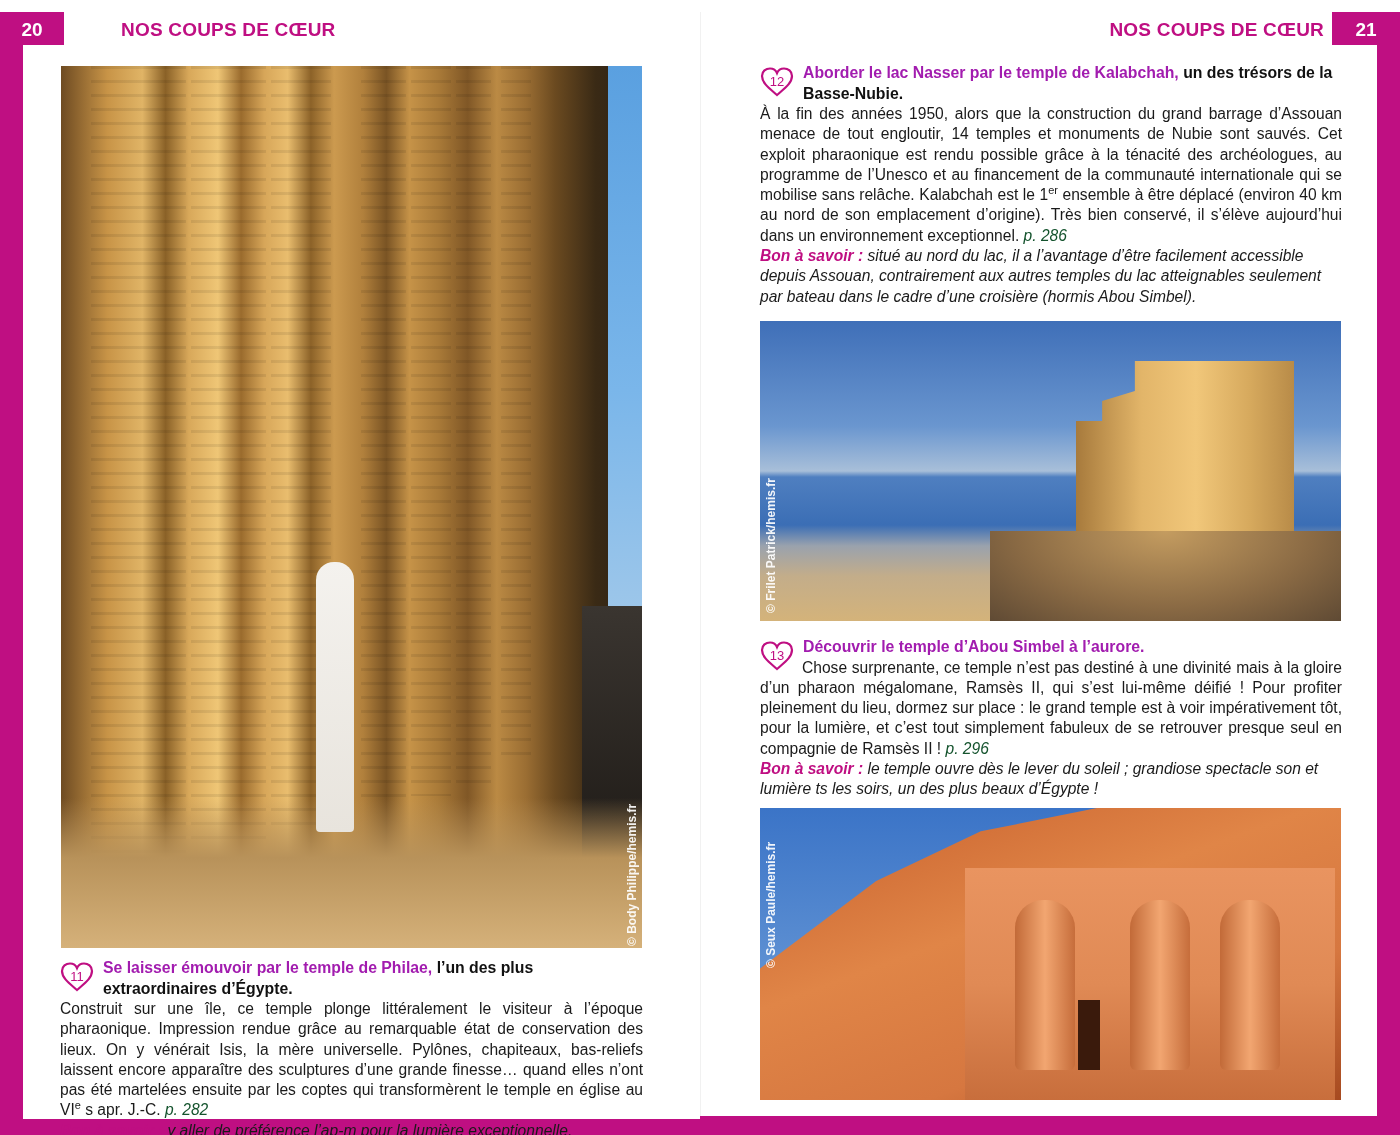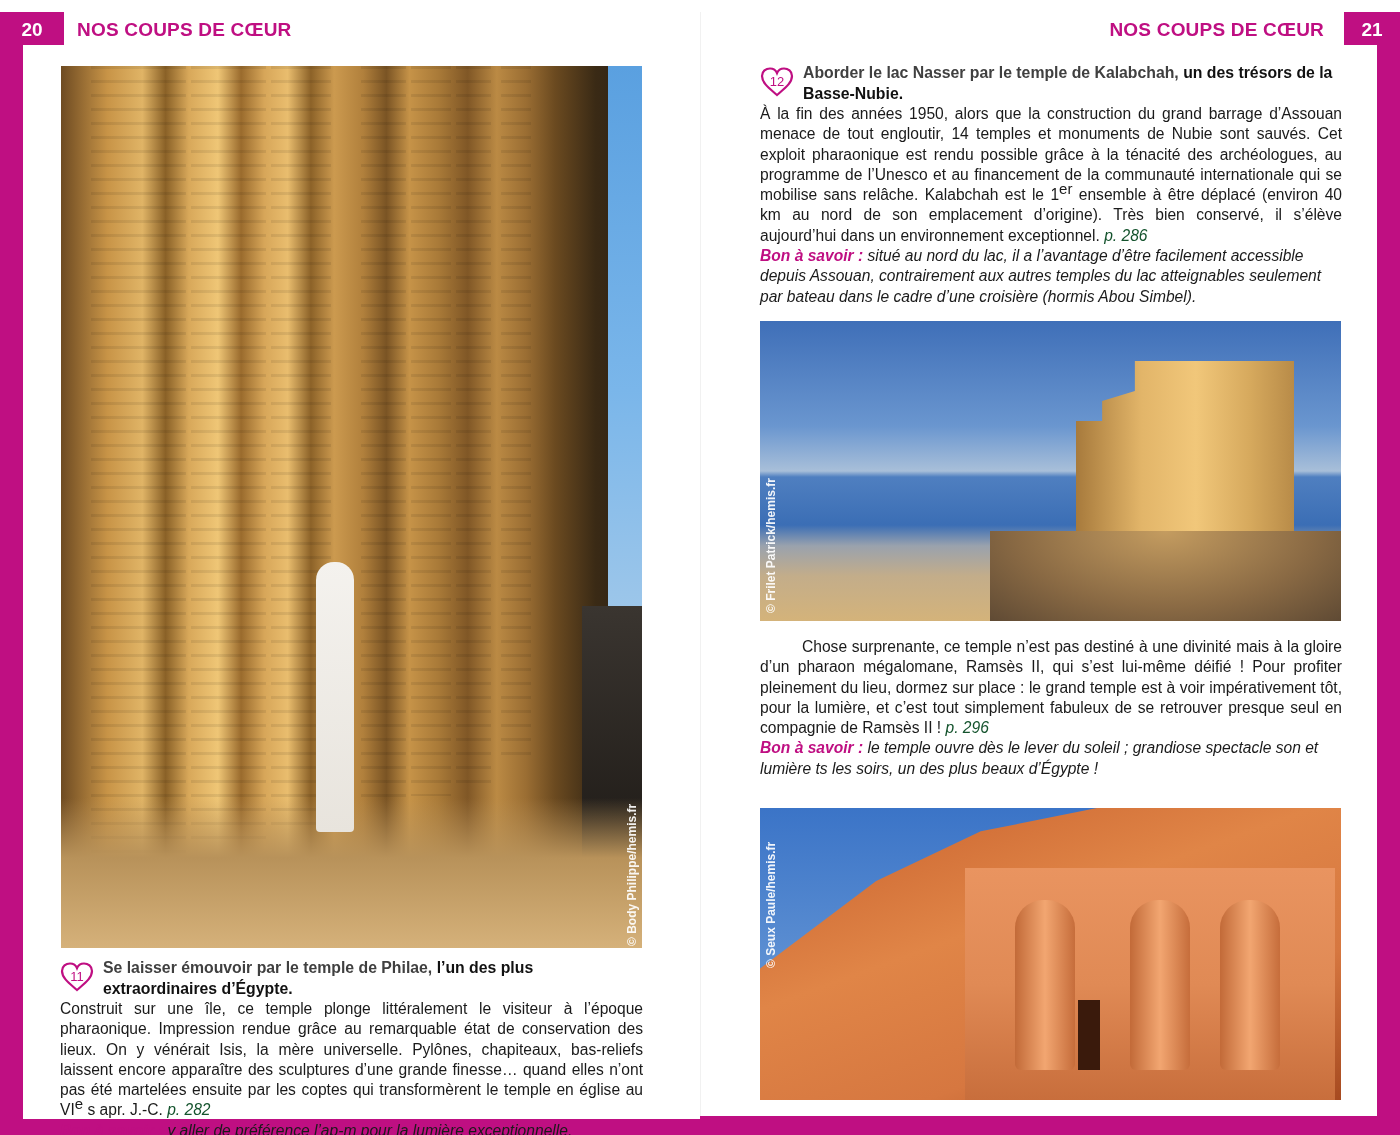--- a/index.html
+++ b/index.html
@@ -13,25 +13,25 @@
     .frame-right-bar { position: absolute; right: 0; top: 33px; width: 23px; height: 1102px; background: #bf0f82; }
     .frame-bottom-left { position: absolute; left: 0; top: 1107px; width: 700px; height: 28px; background: #bf0f82; }
     .frame-bottom-right { position: absolute; left: 700px; top: 1104px; width: 700px; height: 31px; background: #bf0f82; }
     .gutter-line { position: absolute; left: 700px; top: 0; width: 1px; height: 1104px; background: #f1f1f1; }
 
     .page-num {
       position: absolute; top: 0; height: 33px; background: #bf0f82; color: #ffffff;
       font-weight: bold; font-size: 19px; line-height: 35px; text-align: center;
     }
     .page-num.left { left: 0; width: 64px; }
-    .page-num.right { right: 0; width: 56px; text-align: center; }
+    .page-num.right { right: 0; width: 68px; text-align: center; }
 
     .running-head {
       position: absolute; top: 0; height: 33px; line-height: 36px;
-      font-weight: bold; font-size: 19px; color: #bf0f82; letter-spacing: 0.2px;
+      font-weight: bold; font-size: 19px; color: #bf0f82; letter-spacing: 0.2px; margin-left: 44px;
     }
     .running-head.left { left: 77px; }
     .running-head.right { right: 76px; text-align: right; }
 
     
     .photo { position: absolute; overflow: hidden; }
     .photo-credit {
       position: absolute; color: #ffffff; font-size: 12px; font-weight: bold;
       white-space: nowrap; transform-origin: left top; transform: rotate(-90deg);
       opacity: 0.92;
@@ -71,33 +71,33 @@
       background: linear-gradient(90deg, #c26a38, #f2a671 50%, #c66d3b); border-radius: 28px 28px 6px 6px; }
     .abu-door { position: absolute; left: 318px; bottom: 30px; width: 22px; height: 70px; background: #3a1a0c; }
 
     
     .entry { position: absolute; font-size: 15.6px; line-height: 20.3px; color: #1a1a1a; }
     .entry-left { left: 60px; top: 946px; width: 583px; }
     .entry-12 { left: 760px; top: 51px; width: 582px; }
     .entry-13 { left: 760px; top: 625px; width: 582px; }
 
     .entry-heading { position: relative; padding-left: 43px; font-weight: bold; font-size: 15.8px; line-height: 20.5px; }
-    .entry-heading .hl { color: #404040; text-align: center; }
+    .entry-heading .hl { color: #a21caf; text-align: center; }
     .entry-heading .rest { color: #111111; }
 
     .heart-badge { position: absolute; left: 0; top: 4px; width: 34px; height: 30px; }
     .heart-badge svg { position: absolute; left: 0; top: 0; }
     .heart-num { position: absolute; left: 0; top: 5px; width: 34px; text-align: center; font-size: 13px; font-weight: normal; color: #bf0f82; }
 
     .body-text { text-align: justify; }
     .body-text.indent { text-indent: 42px; }
     .page-ref { color: #14532d; font-style: italic; }
     .tip { font-style: italic; }
     .tip-label { color: #bf0f82; font-weight: bold; font-style: italic; }
-    sup { font-size: 15px; line-height: 0; vertical-align: super; }
+    sup { font-size: 11px; line-height: 0; vertical-align: super; }
   </style>
 </head>
 <body>
 
 <div class="spread">
 
   <div class="frame-left-bar"></div>
   <div class="frame-right-bar"></div>
   <div class="frame-bottom-left"></div>
   <div class="frame-bottom-right"></div>
@@ -151,20 +151,29 @@
     <p class="tip"><span class="tip-label">Bon à savoir :</span><span> situé au nord du lac, il a l’avantage d’être facilement accessible depuis Assouan, contrairement aux autres temples du lac atteignables seulement par bateau dans le cadre d’une croisière (hormis Abou Simbel).</span></p>
   </div>
 
   <div class="photo photo-kalabchah">
     <div class="kal-temple"></div>
     <div class="kal-rocks"></div>
     <div class="photo-credit" style="left:4px;top:292px;">© Frilet Patrick/hemis.fr</div>
   </div>
 
   <div class="entry entry-13">
+    <div class="entry-heading">
+      <span class="heart-badge">
+        <svg width="34" height="30" viewBox="0 0 34 30">
+            <path d="M17 28 C 9 21, 2 16, 2 9 C 2 4, 6 1.5, 10 1.5 C 13.5 1.5, 16 3.5, 17 6 C 18 3.5, 20.5 1.5, 24 1.5 C 28 1.5, 32 4, 32 9 C 32 16, 25 21, 17 28 Z" fill="none" stroke="#bf0f82" stroke-width="2.2"></path>
+          </svg>
+        <span class="heart-num">13</span>
+      </span>
+      <span class="hl">Découvrir le temple d’Abou Simbel à l’aurore.</span>
+    </div>
     <p class="body-text indent"><span>Chose surprenante, ce temple n’est pas destiné à une divinité mais à la gloire d’un pharaon mégalomane, Ramsès II, qui s’est lui-même déifié ! Pour profiter pleinement du lieu, dormez sur place : le grand temple est à voir impérativement tôt, pour la lumière, et c’est tout simplement fabuleux de se retrouver presque seul en compagnie de Ramsès II ! </span><span class="page-ref">p. 296</span></p>
     <p class="tip"><span class="tip-label">Bon à savoir :</span><span> le temple ouvre dès le lever du soleil ; grandiose spectacle son et lumière ts les soirs, un des plus beaux d’Égypte !</span></p>
   </div>
 
   <div class="photo photo-abu">
     <div class="abu-rock"></div>
     <div class="abu-facade"></div>
     <div class="abu-statue" style="left:255px;"></div>
     <div class="abu-statue" style="left:370px;"></div>
     <div class="abu-statue" style="left:460px;"></div>

